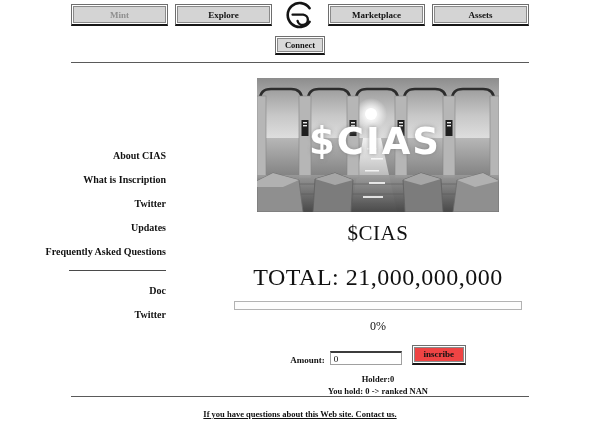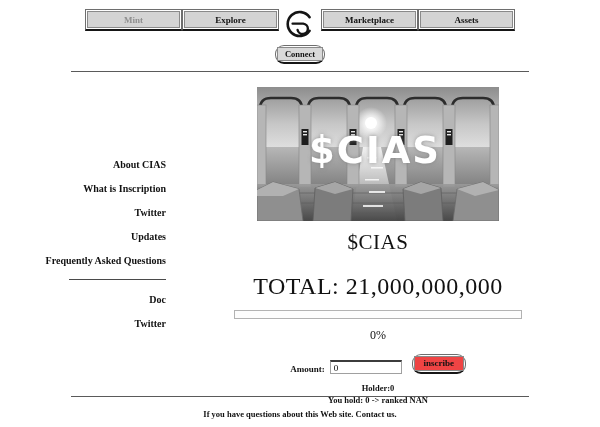--- a/index.html
+++ b/index.html
@@ -5,43 +5,43 @@
   * { margin:0; padding:0; box-sizing:border-box; }
   html,body { background:#fff; }
   body {
     width:600px; height:427px; overflow:hidden;
     font-family:"Liberation Serif", serif; color:#111;
   }
   .page { width:600px; height:427px; position:relative; }
 
   
   .topnav {
-    display:flex; justify-content:center; align-items:flex-start;
-    padding-top:9px;
+    display:flex; justify-content:center; align-items:center;
+    gap:7px; 
   }
   .btn-frame {
     border:1px solid #6e6e6e; border-bottom:2px solid #161616;
     background:#fff; padding:1px;
   }
   .nav-btn {
     display:block; width:93px; height:17px;
     background:#d4d4d4; border:1px solid #8a8a8a;
     font-family:"Liberation Serif", serif; font-weight:bold; font-size:9px;
     color:#111; cursor:pointer; line-height:14px; text-align:center;
   }
   .nav-btn.disabled { color:#8f8f8f; }
   .logo-wrap { margin:0 6px; display:flex; align-items:center; }
   .connect-row { text-align:center; margin-top:4px; }
   .connect-btn {
     display:block; width:46px; height:14px;
     background:#d9d9d9; border:1px solid #8a8a8a;
     font-family:"Liberation Serif", serif; font-weight:bold; font-size:8.5px;
     color:#111; cursor:pointer; line-height:12px; text-align:center;
   }
-  .frame-inline { display:inline-block;border-radius:9px; }
+  .frame-inline { display:inline-block; }
   .main-divider {
     width:458px; margin:7px auto 0 auto;
     border:none; border-top:1px solid #5a5a5a; height:0;
   }
 
   
   .content { display:flex; }
   .sidebar {
     width:178px; padding:87px 12px 0 0; text-align:right;
     font-weight:bold; font-size:10px;
@@ -87,21 +87,21 @@
   .inscribe-btn {
     display:block; width:50px; height:15px;
     background:#ef4444; border:1px solid #8a8a8a;
     font-family:"Liberation Serif", serif; font-weight:bold; font-size:9px;
     line-height:13px; text-align:center; cursor:pointer; color:#111;
   }
   .holders { font-size:8.5px; font-weight:bold; margin-top:9px; }
   .you-hold { font-size:8.5px; font-weight:bold; margin-top:2px; }
 
   
-  .footer { position:absolute; left:0; bottom:8px; width:600px; text-align:center; }
+  .footer { position:absolute; left:0; bottom:8px; width:600px; text-align:center;text-decoration:underline; }
   .footer-divider {
     width:458px; margin:0 auto 12px auto;
     border:none; border-top:1px solid #5a5a5a; height:0;
   }
   .footer-text { font-size:8.5px; font-weight:bold; }
 </style>
 </head>
 <body>
 
 <div class="page">

